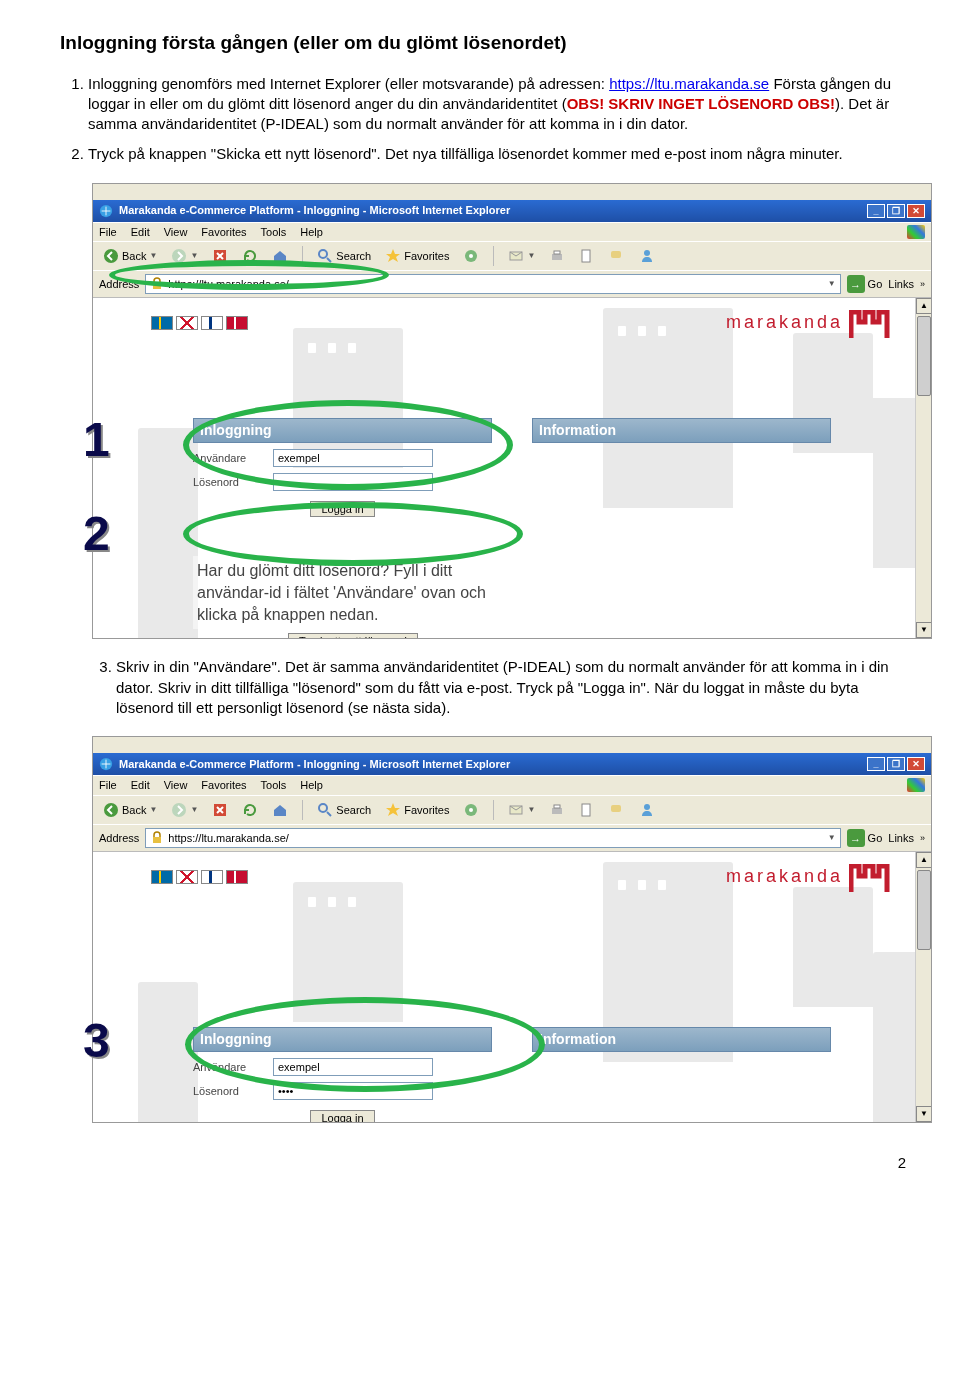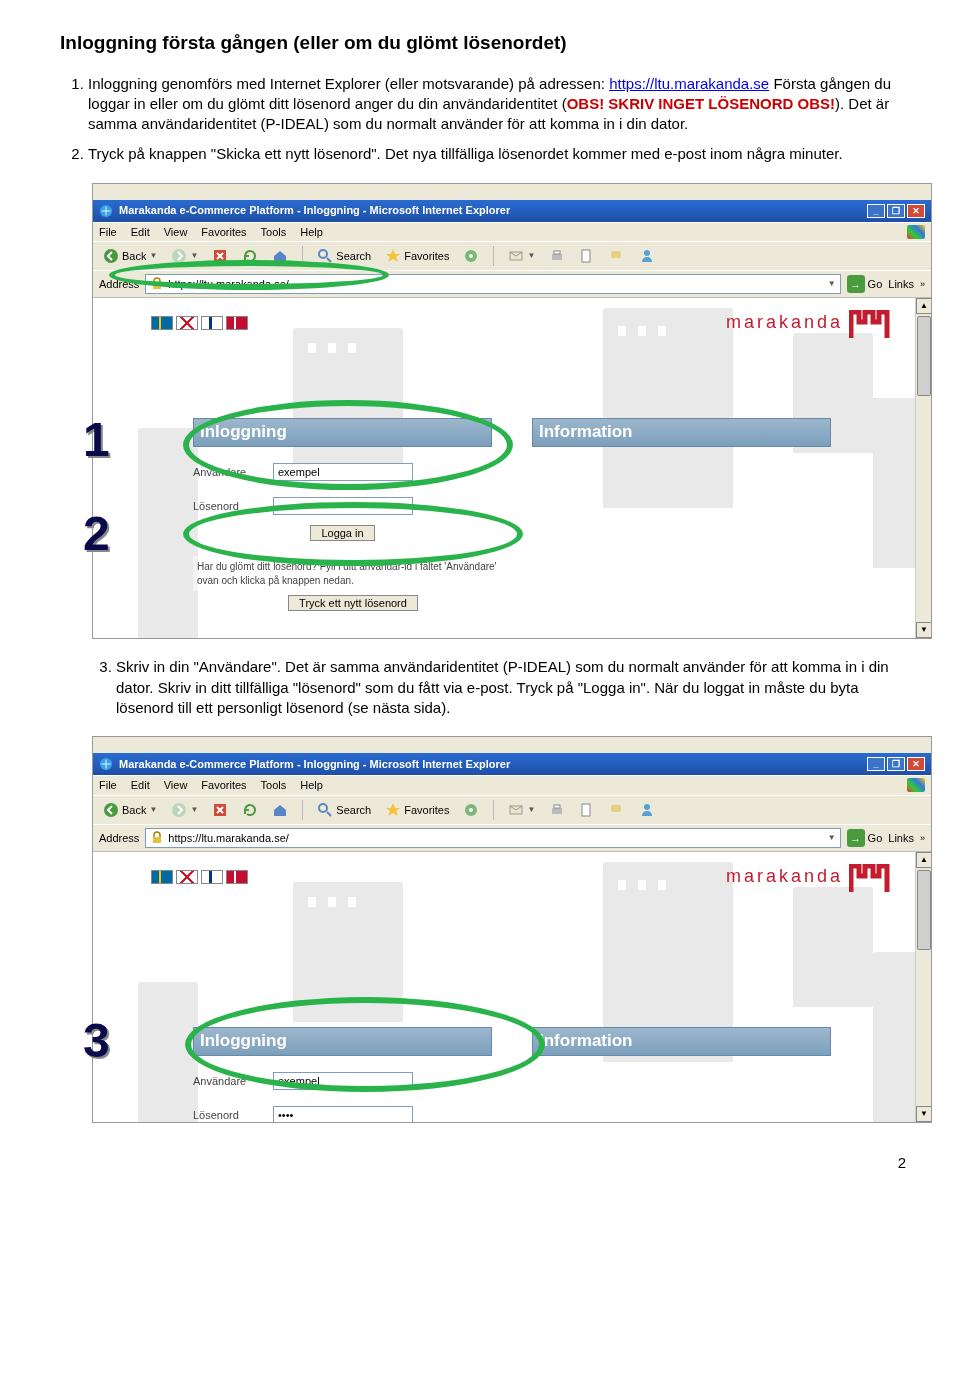--- a/index.html
+++ b/index.html
@@ -96,27 +96,27 @@
     #00247d;}
   .flag-fi{ background:linear-gradient(90deg,#fff 35%,#003580 35% 48%,#fff 48%), linear-gradient(#fff 38%,#003580 38% 62%,#fff 62%);}
   .flag-dk{ background:linear-gradient(90deg,#c60c30 35%,#fff 35% 45%,#c60c30 45%), linear-gradient(#c60c30 40%,#fff 40% 58%,#c60c30 58%);}
 
   .brand { position:absolute; right:40px; top:12px; display:flex; align-items:flex-start; gap:6px; color:#c21d2e; font-size:18px; letter-spacing:3px; z-index:5;}
   .brand-logo{width:42px;height:30px;}
 
   .panel-row{ position:absolute; left:100px; right:100px; top:120px; display:flex; gap:40px; z-index:6;}
   .panel-row.low{ top:175px;}
   .panel{ flex:1; }
-  .panel-hdr{ background:linear-gradient(#9db7cc,#7c9fbc); color:#fff; padding:2px 6px; font-weight:bold; font-size:17px; border:1px solid #6688aa;}
-  .form-row{ display:flex; align-items:center; gap:10px; margin-top:16px; font-size:11px;}
+  .panel-hdr{ background:linear-gradient(#9db7cc,#7c9fbc); color:#fff; padding:2px 6px; font-weight:bold; font-size:14px; border:1px solid #6688aa;}
+  .form-row{ display:flex; align-items:center; gap:10px; margin-top:6px; font-size:11px;}
   .form-row label{ width:70px; color:#444;}
-  .txt{ background:#fff; border:1px solid #7f9db9; height:18px; width:140px; padding:0 4px; font-size:11px;}
+  .txt{ background:#fff; border:1px solid #7f9db9; height:18px; width:160px; padding:0 4px; font-size:11px;}
   .btn{ background:#ece9d8; border:1px solid #888; padding:1px 10px; font-size:11px; cursor:pointer;}
   .help-box{ margin-top:26px; position:absolute; left:100px; width:320px; z-index:6;}
-  .help-text{ font-size:10px; color:#444; background:rgba(255,255,255,0.5); padding:4px;}
+  .help-text{ font-size:16px; color:#444; background:rgba(255,255,255,0.5); padding:4px;}
 
   .scroll-track{ position:absolute; right:0; top:0; bottom:0; width:16px; background:#ece9d8; border-left:1px solid #ccc;}
   .scroll-btn{ position:absolute; left:0; width:16px; height:16px; background:#ece9d8; border:1px solid #888; display:flex; align-items:center; justify-content:center; font-size:8px;}
   .scroll-thumb{ position:absolute; left:1px; width:14px; height:80px; background:#cfcfcf; border:1px solid #888; top:18px; border-radius:2px;}
 
   
   .hilite{ position:absolute; border:6px solid #29b34a; border-radius:50%; z-index:10; pointer-events:none;}
   .hilite.addr{ left:16px; top:76px; width:280px; height:30px;}
   .hilite.login{ left:90px; top:216px; width:330px; height:90px;}
   .hilite.help{ left:90px; top:318px; width:340px; height:64px;}

